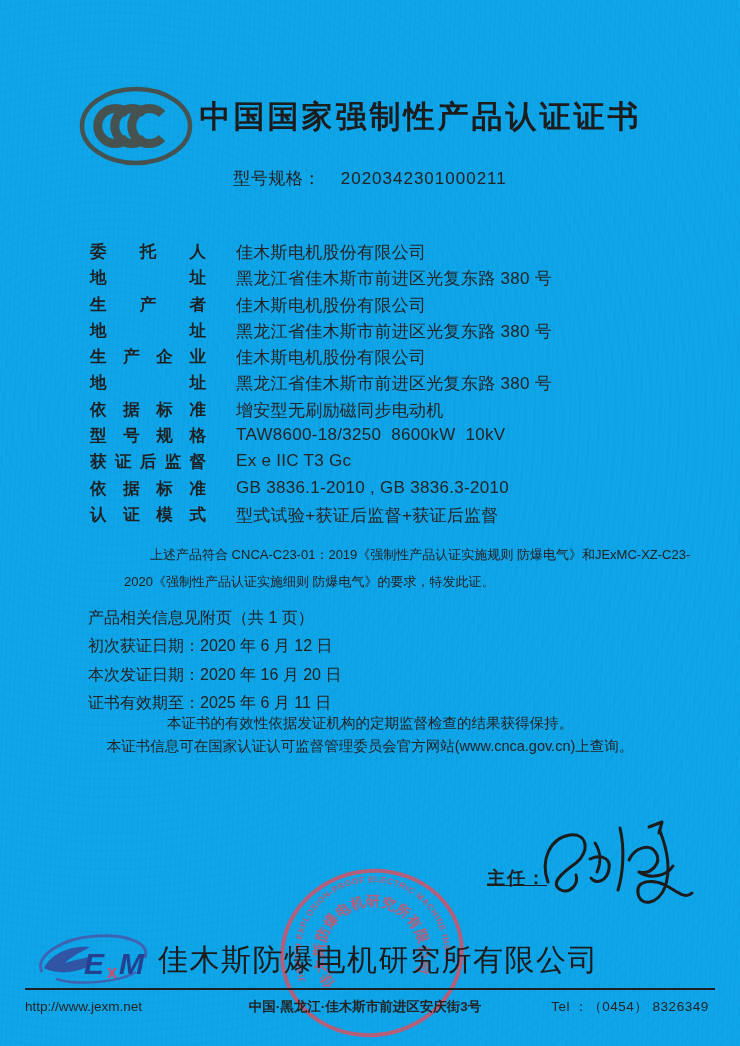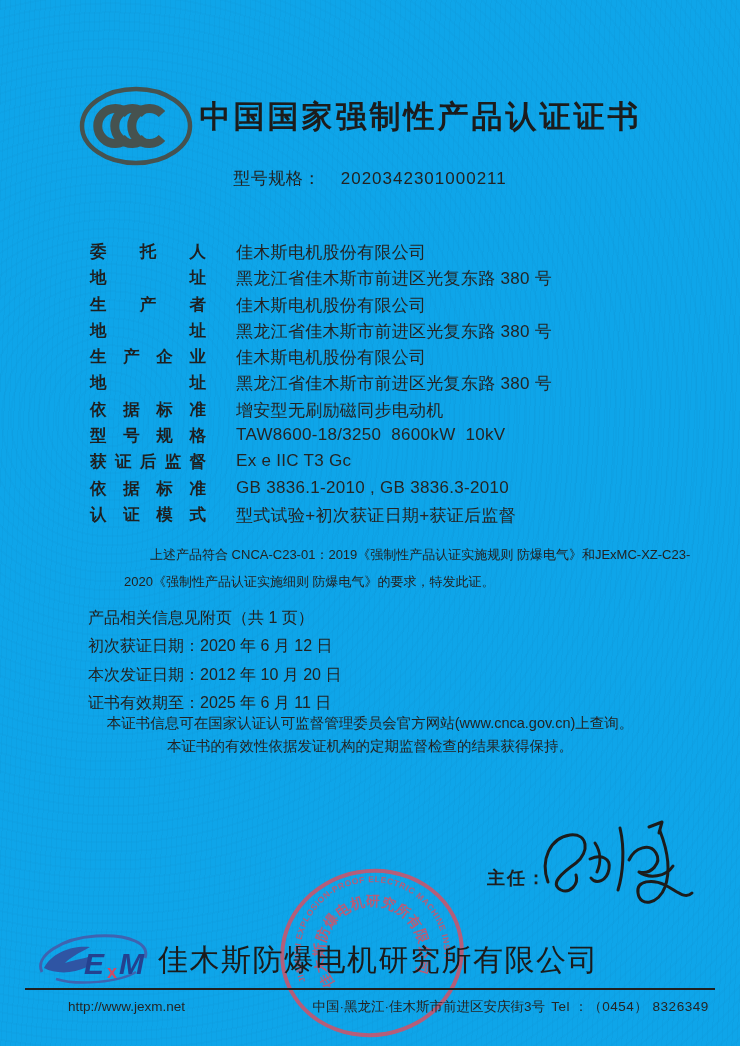--- a/index.html
+++ b/index.html
@@ -51,40 +51,40 @@
     font-size:13px;line-height:27px;text-indent:2em;color:#222;margin-left:36px;
   }
 
   
   .info-block{left:88px;top:604px;width:480px;font-size:16px;line-height:28.4px;color:#222;}
 
   
   .notes{left:30px;top:712px;width:680px;text-align:center;font-size:14.5px;line-height:23px;color:#232323;}
 
   
-  .sig-label{left:487px;top:866px;font-size:18px;font-weight:bold;color:#1e1e1e;letter-spacing:2px;}
+  .sig-label{left:487px;top:866px;font-size:18px;font-weight:bold;color:#1e1e1e;letter-spacing:2px;text-decoration:underline;}
   .sig-svg{left:532px;top:818px;width:170px;height:105px;}
 
   
   .stamp{left:272px;top:858px;width:200px;height:190px;opacity:.82;}
 
   
   .jexm-logo{left:32px;top:926px;width:122px;height:64px;}
   .footer-company{
     left:158px;top:940px;width:470px;
     font-size:30px;font-weight:500;letter-spacing:1.5px;color:#1b1b1b;
   }
   .footer-line{left:25px;top:988px;width:690px;height:2px;background:#1f1f1f;}
   .footer-info{
     left:25px;top:998px;width:690px;
     display:flex;justify-content:space-between;align-items:baseline;
     font-size:13.5px;color:#242424;
   }
-  .footer-info .mid{flex:1;text-align:right;}
-  .footer-info .left{flex:0 0 160px;text-align:right;}
+  .footer-info .mid{flex:1;text-align:center;font-weight:bold;}
+  .footer-info .left{flex:0 0 160px;text-align:left;}
   .footer-info .right{flex:0 0 170px;text-align:center;letter-spacing:.5px;}
 </style>
 </head>
 <body>
 
 <div class="page">
 
   <svg class="abs ccc-logo" viewBox="0 0 120 90">
     <ellipse cx="60" cy="44" rx="54" ry="37" fill="none" stroke="#46524f" stroke-width="4.5"></ellipse>
     <path d="M 52,32 A 17.5,17.5 0 1 0 52,56" fill="none" stroke="#46524f" stroke-width="9"></path>
@@ -134,36 +134,36 @@
     <div class="field-row">
       <span class="f-label">获证后监督</span>
       <span class="f-value">Ex e IIC T3 Gc</span>
     </div>
     <div class="field-row">
       <span class="f-label">依据标准</span>
       <span class="f-value">GB 3836.1-2010 , GB 3836.3-2010</span>
     </div>
     <div class="field-row gap-before">
       <span class="f-label">认证模式</span>
-      <span class="f-value">型式试验+初次获证日期+获证后监督</span>
+      <span class="f-value">型式试验+获证后监督+获证后监督</span>
     </div>
   </div>
 
   <div class="abs statement">上述产品符合 CNCA-C23-01：2019《强制性产品认证实施规则 防爆电气》和JExMC-XZ-C23-2020《强制性产品认证实施细则 防爆电气》的要求，特发此证。</div>
 
   <div class="abs info-block">
     <div>产品相关信息见附页（共 1 页）</div>
     <div>初次获证日期：2020 年 6 月 12 日</div>
-    <div>本次发证日期：2012 年 10 月 20 日</div>
+    <div>本次发证日期：2020 年 16 月 20 日</div>
     <div>证书有效期至：2025 年 6 月 11 日</div>
   </div>
 
   <div class="abs notes">
+    <div>本证书的有效性依据发证机构的定期监督检查的结果获得保持。</div>
     <div>本证书信息可在国家认证认可监督管理委员会官方网站(www.cnca.gov.cn)上查询。</div>
-    <div>本证书的有效性依据发证机构的定期监督检查的结果获得保持。</div>
   </div>
 
   <div class="abs sig-label">主任：</div>
   <svg class="abs sig-svg" viewBox="0 0 170 105">
     <g fill="none" stroke="#1c1c1c" stroke-width="3" stroke-linecap="round" stroke-linejoin="round">
       <path d="M16,64 C8,42 18,20 38,17 C56,15 58,34 44,45 C30,55 17,66 29,72 C38,76 47,66 44,57"></path>
       <path d="M63,25 C69,34 69,45 65,54"></path>
       <path d="M58,41 C69,36 79,40 77,51 C75,63 64,67 59,60"></path>
       <path d="M88,10 C93,31 91,56 86,72"></path>
       <path d="M97,42 C103,29 118,25 124,35 C130,45 119,57 107,54 C117,61 134,59 141,48"></path>

